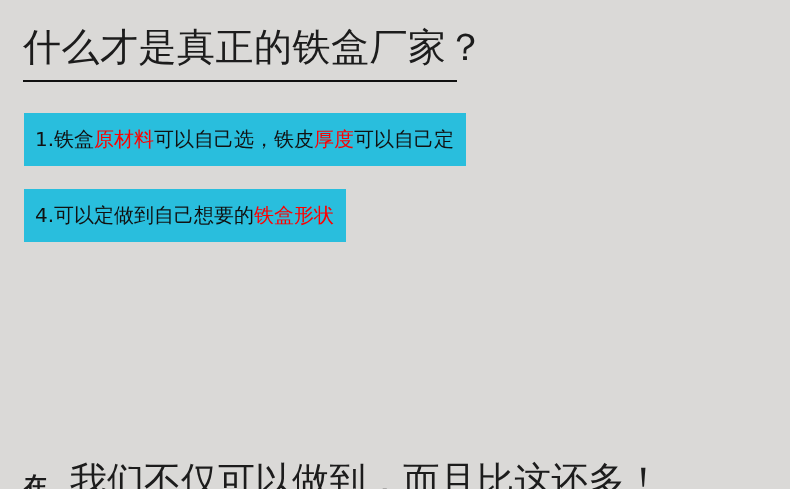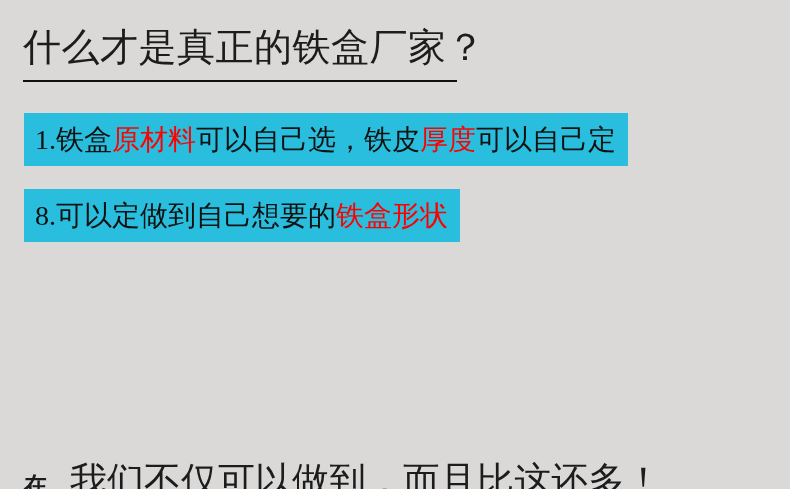--- a/index.html
+++ b/index.html
@@ -12,21 +12,20 @@
     background: #dad9d7;
     font-family: "DejaVu Sans", "Liberation Sans", sans-serif;
     overflow: hidden;
     position: relative;
   }
 
   .page {
     position: relative;
     width: 790px;
     height: 489px;
-    font-family: Liberation Serif, serif;
   }
 
   
   .title {
     position: absolute;
     left: 23px;
     top: 24px;
     font-size: 38px;
     line-height: 46px;
     color: #1c1c1c;
@@ -54,21 +53,21 @@
 
   .bullet-row {
     display: block;
     margin-bottom: 23px;
   }
 
   .bullet-box {
     display: inline-block;
     background: #29bedd;
     color: #111111;
-    font-size: 28px;
+    font-size: 20px;
     line-height: 53px;
     height: 53px;
     padding: 0 12px 0 11px;
     white-space: nowrap;
     box-sizing: border-box;
   }
 
   .hl {
     color: #fe0000;
   }
@@ -107,21 +106,21 @@
 
 <div class="page">
 
   <div class="title">什么才是真正的铁盒厂家？</div>
 
   <div class="title-rule"></div>
 
   <div class="bullets">
 
   <div class="bullet-row"><span class="bullet-box"><span>1.铁盒</span><span class="hl">原材料</span><span>可以自己选，铁皮</span><span class="hl">厚度</span><span>可以自己定</span></span></div>
-      <div class="bullet-row"><span class="bullet-box"><span>8.可以定做到自己想要的</span><span class="hl">铁盒形状</span></span></div>
+      <div class="bullet-row"><span class="bullet-box"><span>4.可以定做到自己想要的</span><span class="hl">铁盒形状</span></span></div>
     </div>
 
   <div class="footer-line">
     <span class="footer-row">
       <span class="footer-small">在</span>
         <span class="footer-small">，</span>
         <span class="footer-big">我们不仅可以做到，而且比这还多！</span>
     </span>
   </div>
 

